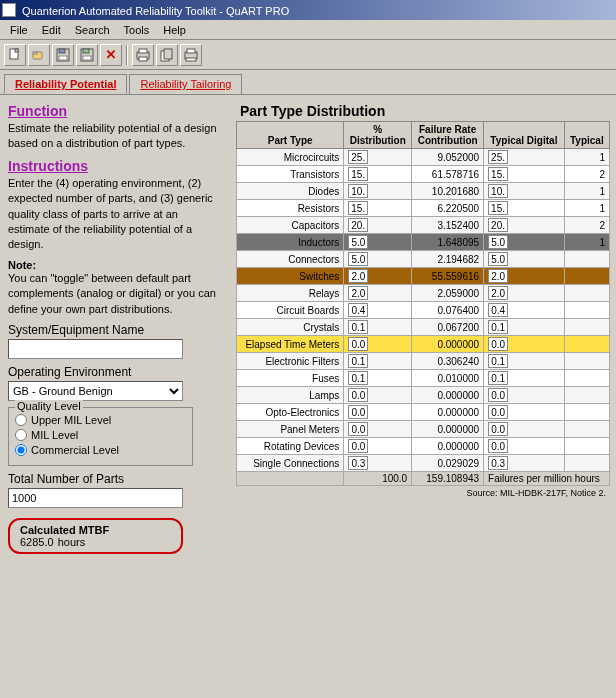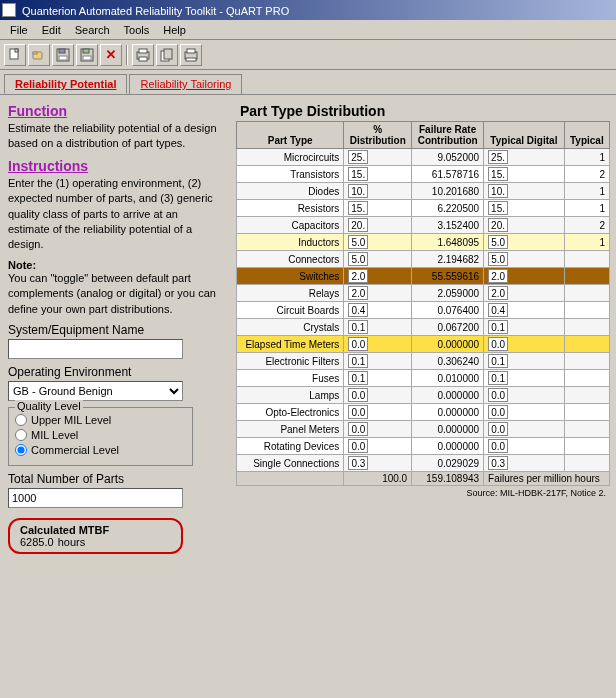--- a/index.html
+++ b/index.html
@@ -346,21 +346,21 @@
 <div class="main-content">
 
   <div class="left-panel">
     <div>
       <div class="section-title">Function</div>
       <div class="section-text">Estimate the reliability potential of a design based on a distribution of part types.</div>
     </div>
 
     <div>
       <div class="section-title">Instructions</div>
-      <div class="section-text">Enter the (1) operating environment, (2) expected number of parts, and (3) generic quality class of parts to arrive at an estimate of the reliability potential of a design.</div>
+      <div class="section-text">Enter the (4) operating environment, (2) expected number of parts, and (3) generic quality class of parts to arrive at an estimate of the reliability potential of a design.</div>
     </div>
 
     <div>
       <div style="font-weight:bold; font-size:11px;">Note:</div>
       <div class="section-text">You can "toggle" between default part complements (analog or digital) or you can define your own part distributions.</div>
     </div>
 
     <div>
       <div class="field-label">System/Equipment Name</div>
       <input type="text" class="text-input" value="" style="">
@@ -446,21 +446,21 @@
               <td><input type="text" class="col-input" value="15.0" style=""></td>
               <td class="col-number">1</td>
             </tr>
             <tr style="background: rgb(245, 245, 245);">
               <td class="col-part-type">Capacitors</td>
               <td><input type="text" class="col-input" value="20.0" style=""></td>
               <td class="col-number">3.152400</td>
               <td><input type="text" class="col-input" value="20.0" style=""></td>
               <td class="col-number">2</td>
             </tr>
-            <tr style="background: #fef9c3;">
+            <tr style="background: #737373;">
               <td class="col-part-type">Inductors</td>
               <td><input type="text" class="col-input" value="5.0" style=""></td>
               <td class="col-number">1.648095</td>
               <td><input type="text" class="col-input" value="5.0" style=""></td>
               <td class="col-number">1</td>
             </tr>
             <tr style="background: rgb(245, 245, 245);">
               <td class="col-part-type">Connectors</td>
               <td><input type="text" class="col-input" value="5.0" style=""></td>
               <td class="col-number">2.194682</td>

